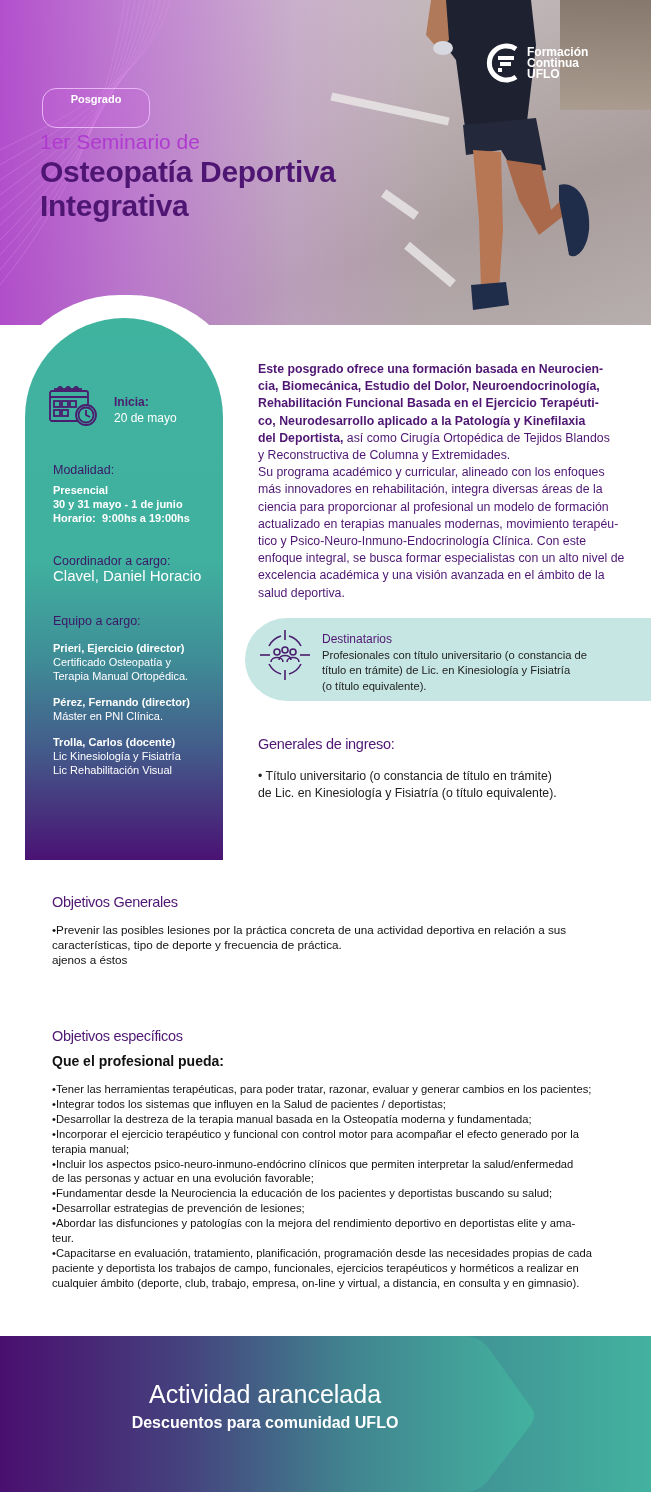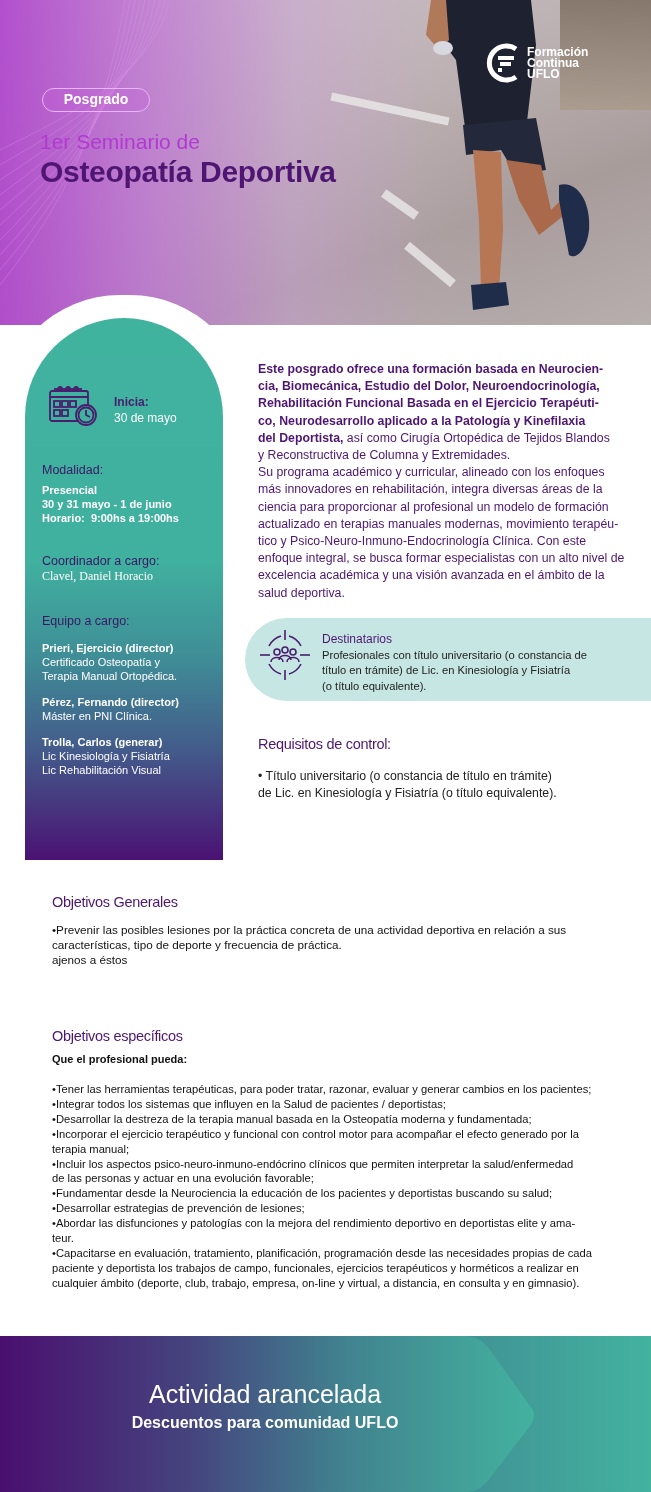--- a/index.html
+++ b/index.html
@@ -8,62 +8,62 @@
 
   
   .hero { position: absolute; left: 0; top: 0; width: 651px; height: 325px; overflow: hidden;
     background:
       linear-gradient(90deg, rgba(176,70,205,0.92) 0%, rgba(190,110,215,0.75) 22%, rgba(205,160,220,0.45) 45%, rgba(200,180,200,0.15) 65%, rgba(0,0,0,0) 80%),
       linear-gradient(160deg, #cfc5c7 0%, #bdb2b3 40%, #a89c9b 70%, #b7aeae 100%);
   }
   .hero .road-line { position: absolute; background: rgba(235,232,232,0.8); }
   .hero .waves { position: absolute; left: 0; top: 0; width: 300px; height: 325px; }
   .runner { position: absolute; right: 40px; top: 0; width: 200px; height: 325px; }
-  .posgrado-pill { position: absolute; left: 42px; top: 88px; width: 108px; height: 24px;
+  .posgrado-pill { position: absolute; left: 42px; top: 88px; width: 108px; height: 40px;
     border: 1.5px solid #e9b6f5; border-radius: 14px; color: #fff; font-weight: bold;
-    font-size: 14px; text-align: center; line-height: 21px; background: rgba(200,90,220,0.25); }
+    font-size: 11px; text-align: center; line-height: 21px; background: rgba(200,90,220,0.25); }
   .title-pre { position: absolute; left: 40px; top: 130px; font-size: 21px; color: #b03ad0; }
   .title-main { position: absolute; left: 40px; top: 155px; font-size: 30px; line-height: 34px;
     font-weight: bold; color: #4e1672; letter-spacing: -0.3px; }
   .logo { position: absolute; left: 486px; top: 43px; display: flex; align-items: center; gap: 5px; }
   .logo-text { color: #fff; font-weight: bold; font-size: 12px; line-height: 11px; }
 
   
   .arch-white { position: absolute; left: 0; top: 295px; width: 250px; height: 120px;
     background: #fff; border-radius: 125px 125px 0 0; }
 
   
   .left-col { position: absolute; left: 25px; top: 318px; width: 198px; height: 542px;
     border-radius: 99px 99px 0 0;
     background: linear-gradient(180deg, #40b39f 0%, #40b09f 45%, #3f8f97 62%, #435a8a 80%, #4a1273 100%); }
   .inicia { position: absolute; left: 48px; top: 385px; }
   .inicia-text { position: absolute; left: 114px; top: 394px; font-size: 12px; line-height: 16px; color: #fff; }
   .inicia-text .lbl { color: #4a1d6e; font-weight: bold; }
-  .lc-block { position: absolute; left: 42px; font-size: 11px; color: #fff; line-height: 14px; }
+  .lc-block { position: absolute; left: 53px; font-size: 11px; color: #fff; line-height: 14px; }
   .lc-head { color: #3b1766; font-size: 12.5px; margin-bottom: 6px; }
   .lc-bold { font-weight: bold; }
 
   
   .intro { position: absolute; left: 258px; top: 361px; width: 380px; font-size: 12.3px; line-height: 17.2px; color: #4e1672; }
   .intro b { font-weight: bold; }
 
   .dest { position: absolute; left: 245px; top: 618px; width: 406px; height: 83px;
     background: #c6e6e3; border-radius: 42px 0 0 42px; }
   .dest-icon { position: absolute; left: 14px; top: 10px; }
   .dest-text { position: absolute; left: 77px; top: 14px; font-size: 11.2px; line-height: 15.5px; color: #222; }
   .dest-title { color: #4e1672; font-size: 12px; }
 
   .req-title { position: absolute; left: 258px; top: 736px; font-size: 14.5px; color: #4e1672; letter-spacing: -0.3px; }
   .req-text { position: absolute; left: 258px; top: 768px; font-size: 12.3px; line-height: 17px; color: #222; }
 
   
   .sec-title { position: absolute; left: 52px; font-size: 14.5px; color: #4e1672; letter-spacing: -0.3px; }
   .obj-list { position: absolute; left: 52px; width: 570px; font-size: 11.7px; line-height: 15.2px; color: #111; }
   .obj-list div { margin: 0; }
-  .que { position: absolute; left: 52px; top: 1053px; font-size: 11px; font-weight: bold; color: #111; }
+  .que { position: absolute; left: 52px; top: 1053px; font-size: 14px; font-weight: bold; color: #111; }
 
   
   .footer { position: absolute; left: 0; top: 1336px; width: 651px; height: 156px;
     background: linear-gradient(90deg, #4a0f6f 0%, #463a7c 30%, #44718c 55%, #409395 72%, #43b29f 100%); }
   .footer-arrow { position: absolute; left: 0; top: 0; }
   .footer-t1 { position: absolute; left: 0; width: 530px; top: 1380px; text-align: center; font-size: 25px; color: #fff; }
   .footer-t2 { position: absolute; left: 0; width: 530px; top: 1414px; text-align: center; font-size: 16px; font-weight: bold; color: #fff; }
 </style>
 </head>
 <body>
@@ -110,20 +110,21 @@
       <div>Formación</div>
       <div>Continua</div>
       <div>UFLO</div>
     </div>
   </div>
 
   <div class="posgrado-pill">Posgrado</div>
   <div class="title-pre">1er Seminario de</div>
   <div class="title-main">
     <div>Osteopatía Deportiva</div>
+    <div>Integrativa</div>
   </div>
 </div>
 
 <div class="arch-white"></div>
 
 <div class="left-col"></div>
 
 <div class="inicia">
   <svg width="50" height="44" viewBox="0 0 50 44">
     <g fill="none" stroke="#4a1d6e" stroke-width="1.8">
@@ -139,48 +140,48 @@
       <rect x="6" y="25" width="6" height="6"></rect>
         <rect x="14" y="25" width="6" height="6"></rect>
       <circle cx="38" cy="30" r="10" fill="#40b39f"></circle>
       <circle cx="38" cy="30" r="7.5"></circle>
       <polyline points="38,25 38,30 42,32"></polyline>
     </g>
   </svg>
 </div>
 <div class="inicia-text">
   <div class="lbl">Inicia:</div>
-  <div>30 de mayo</div>
+  <div>20 de mayo</div>
 </div>
 
 <div class="lc-block" style="top:463px;">
   <div class="lc-head">Modalidad:</div>
   <div class="lc-bold">Presencial</div>
   <div class="lc-bold">30 y 31 mayo - 1 de junio</div>
   <div class="lc-bold"><span>Horario:</span>&nbsp; <span>9:00hs a 19:00hs</span></div>
 </div>
 
 <div class="lc-block" style="top:554px;">
   <div class="lc-head" style="margin-bottom:1px;">Coordinador a cargo:</div>
-  <div style="font-size:12px;font-family:Liberation Serif, serif;">Clavel, Daniel Horacio</div>
+  <div style="font-size:15px;">Clavel, Daniel Horacio</div>
 </div>
 
 <div class="lc-block" style="top:614px;">
   <div class="lc-head" style="margin-bottom:13px;">Equipo a cargo:</div>
   <div style="margin-bottom:12px;">
     <div class="lc-bold">Prieri, Ejercicio (director)</div>
     <div>Certificado Osteopatía y</div>
     <div>Terapia Manual Ortopédica.</div>
   </div>
   <div style="margin-bottom:12px;">
     <div class="lc-bold">Pérez, Fernando (director)</div>
     <div>Máster en PNI Clínica.</div>
   </div>
   <div>
-    <div class="lc-bold">Trolla, Carlos (generar)</div>
+    <div class="lc-bold">Trolla, Carlos (docente)</div>
     <div>Lic Kinesiología y Fisiatría</div>
     <div>Lic Rehabilitación Visual</div>
   </div>
 </div>
 
 <div class="intro">
   <div><b>Este posgrado ofrece una formación basada en Neurocien-</b></div>
   <div><b>cia, Biomecánica, Estudio del Dolor, Neuroendocrinología,</b></div>
   <div><b>Rehabilitación Funcional Basada en el Ejercicio Terapéuti-</b></div>
   <div><b>co, Neurodesarrollo aplicado a la Patología y Kinefilaxia</b></div>
@@ -218,21 +219,21 @@
     </svg>
   </div>
   <div class="dest-text">
     <div class="dest-title">Destinatarios</div>
     <div>Profesionales con título universitario (o constancia de</div>
     <div>título en trámite) de Lic. en Kinesiología y Fisiatría</div>
     <div>(o título equivalente).</div>
   </div>
 </div>
 
-<div class="req-title">Requisitos de control:</div>
+<div class="req-title">Generales de ingreso:</div>
 <div class="req-text">
   <div>• Título universitario (o constancia de título en trámite)</div>
   <div>de Lic. en Kinesiología y Fisiatría (o título equivalente).</div>
 </div>
 
 <div class="sec-title" style="top:894px;">Objetivos Generales</div>
 <div class="obj-list" style="top:922px;">
   <div>•Prevenir las posibles lesiones por la práctica concreta de una actividad deportiva en relación a sus</div>
   <div>características, tipo de deporte y frecuencia de práctica.</div>
   <div>ajenos a éstos</div>

